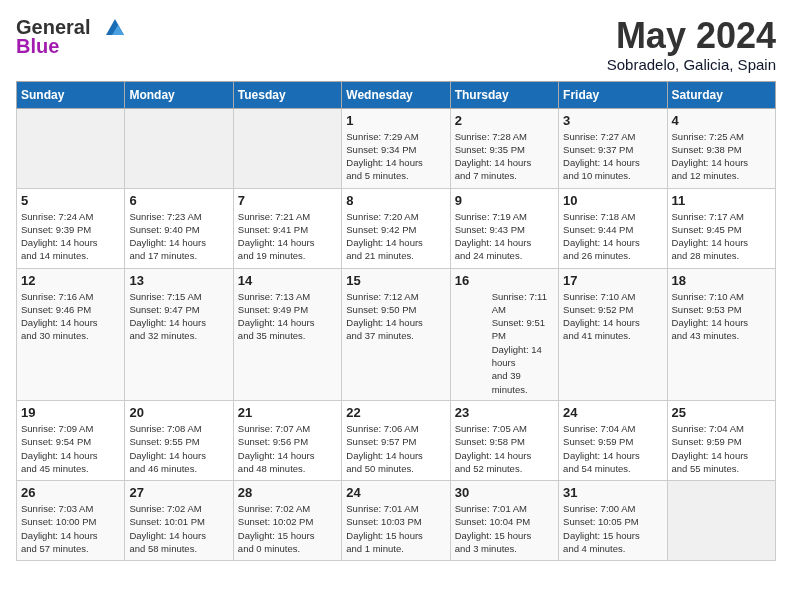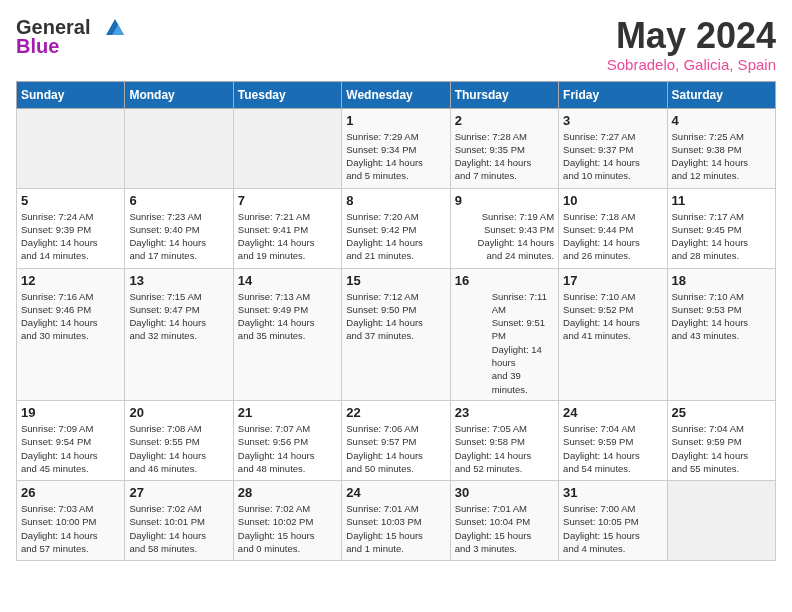--- a/index.html
+++ b/index.html
@@ -45,21 +45,21 @@
       text-align: right;
     }
     .month-title {
       font-size: 36px;
       font-weight: bold;
       color: #333;
       line-height: 1.1;
     }
     .subtitle {
       font-size: 15px;
-      color: #ec4899;
+      color: #0f172a;
     }
     table {
       width: 100%;
       border-collapse: collapse;
       table-layout: fixed;
       padding-left: 12px;
     }
     thead th {
       background-color: #1a6db5;
       color: #fff;
@@ -186,21 +186,21 @@
         </td>
         <td>
           <div class="day-num">8</div>
           <div class="day-info" style="white-space: pre-line;">Sunrise: 7:20 AM
 Sunset: 9:42 PM
 Daylight: 14 hours
 and 21 minutes.</div>
         </td>
         <td>
           <div class="day-num">9</div>
-          <div class="day-info" style="white-space: pre-line; text-align: right;">Sunrise: 7:19 AM
+          <div class="day-info" style="white-space: pre-line;">Sunrise: 7:19 AM
 Sunset: 9:43 PM
 Daylight: 14 hours
 and 24 minutes.</div>
         </td>
         <td>
           <div class="day-num">10</div>
           <div class="day-info" style="white-space: pre-line;">Sunrise: 7:18 AM
 Sunset: 9:44 PM
 Daylight: 14 hours
 and 26 minutes.</div>

